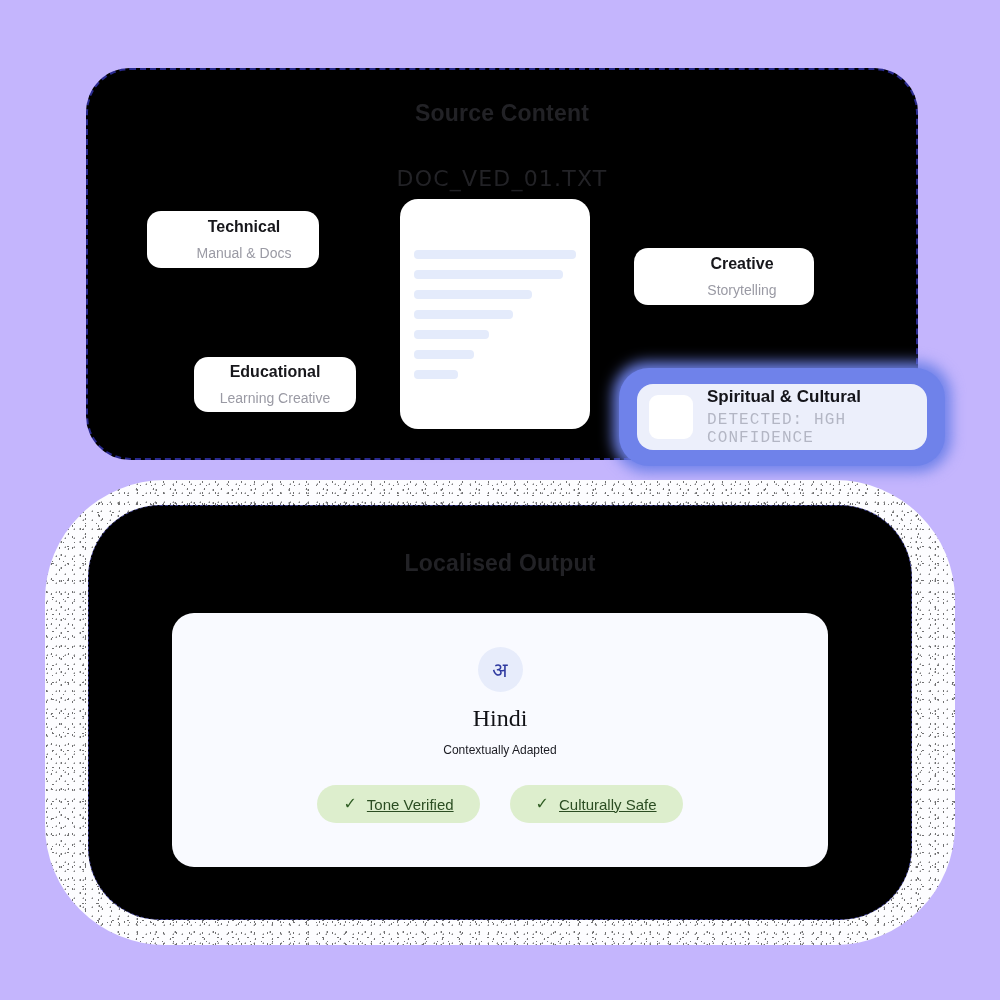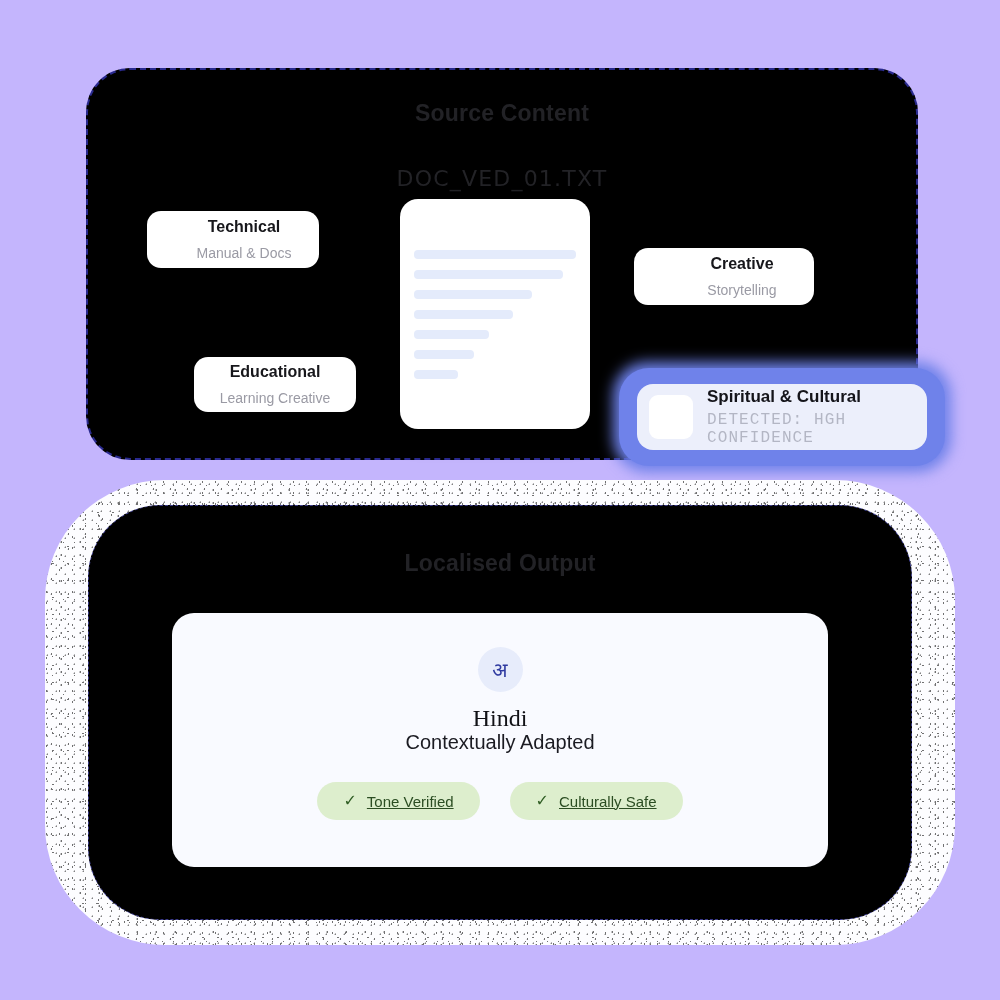--- a/index.html
+++ b/index.html
@@ -108,21 +108,21 @@
   }
   .glyph-circle{
     margin-top:34px;width:45px;height:45px;border-radius:50%;
     background:#e7ecfb;display:flex;align-items:center;justify-content:center;
   }
   .glyph{font-size:20px;color:#2f3aa0;font-family:"DejaVu Sans",sans-serif;line-height:1;}
   .lang-name{
     margin-top:14px;font-size:24px;color:#111116;font-weight:400;
     font-family:"Liberation Serif","DejaVu Serif",serif;line-height:1.05;
   }
-  .lang-sub{font-size:20px;color:#1b1b22;}
+  .lang-sub{margin-top:12px;font-size:12px;color:#1b1b22;}
   .pills{display:flex;gap:30px;margin-top:28px;}
   .pill{
     display:flex;align-items:center;gap:10px;background:#ddeecd;
     border-radius:22px;padding:11px 26px;
   }
   .pill-check{color:#2e5c22;font-size:16px;line-height:1;}
   .pill-label{font-size:15px;color:#2b4d22;line-height:1;text-decoration:underline;}
 </style>
 </head>
 <body>

